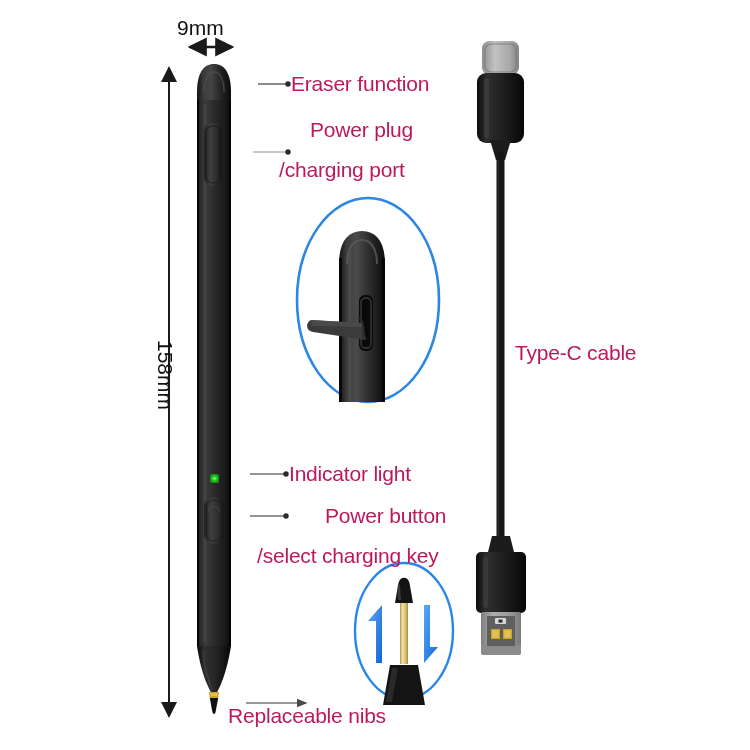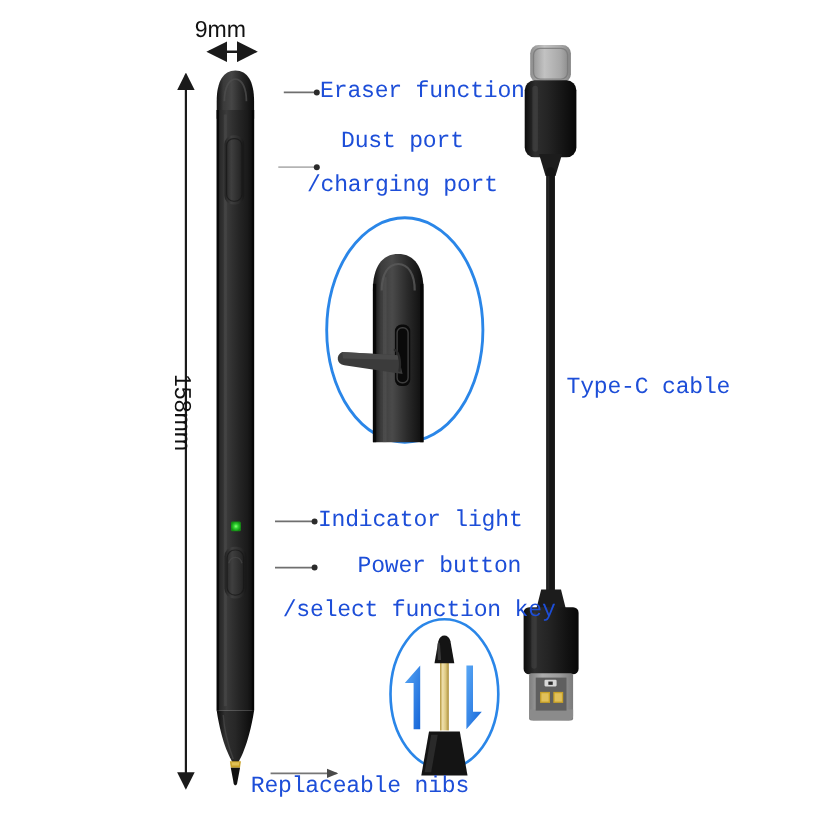--- a/index.html
+++ b/index.html
@@ -6,22 +6,22 @@
   body{
     width:750px;height:750px;
     background:#ffffff;
     font-family:"Liberation Sans", sans-serif;
     overflow:hidden;
     position:relative;
   }
   #stage{position:absolute;left:0;top:0;width:750px;height:576px;}
   .lbl{
     position:absolute;
-    color:#1d4ed8;
-    font-family:Liberation Mono, monospace;
+    color:#be185d;
+    font-family:Liberation Sans, sans-serif;
     font-size:21px;
     line-height:24px;
     white-space:nowrap;
     letter-spacing:-0.2px;
   }
   .dim{
     position:absolute;
     color:#111111;
     font-family:"Liberation Sans", sans-serif;
     font-size:21px;
@@ -252,27 +252,27 @@
       <rect x="504.2" y="630.2" width="6.6" height="7.6" fill="#e0c05a"></rect>
     </g>
   </svg>
 
   <div class="dim" id="dim-width-label" style="left:177px;top:16px;">9mm</div>
 
   <div class="dim" id="dim-height-label" style="left:177px;top:340px;">158mm</div>
 
   <div class="lbl" style="left:291px;top:72px;">Eraser function</div>
 
-  <div class="lbl" style="left:310px;top:118px;">Dust port</div>
+  <div class="lbl" style="left:310px;top:118px;">Power plug</div>
 
   <div class="lbl" style="left:289px;top:462px;">Indicator light</div>
 
   <div class="lbl" style="left:279px;top:158px;">/charging port</div>
 
   <div class="lbl" style="left:289px;top:504px;margin-left:36px;">Power button</div>
 
-  <div class="lbl" style="left:257px;top:544px;">/select function key</div>
+  <div class="lbl" style="left:257px;top:544px;">/select charging key</div>
 
   <div class="lbl" style="left:228px;top:704px;">Replaceable nibs</div>
 
   <div class="lbl" style="left:515px;top:341px;">Type-C cable</div>
 
 </div>
 
 </body></html>

